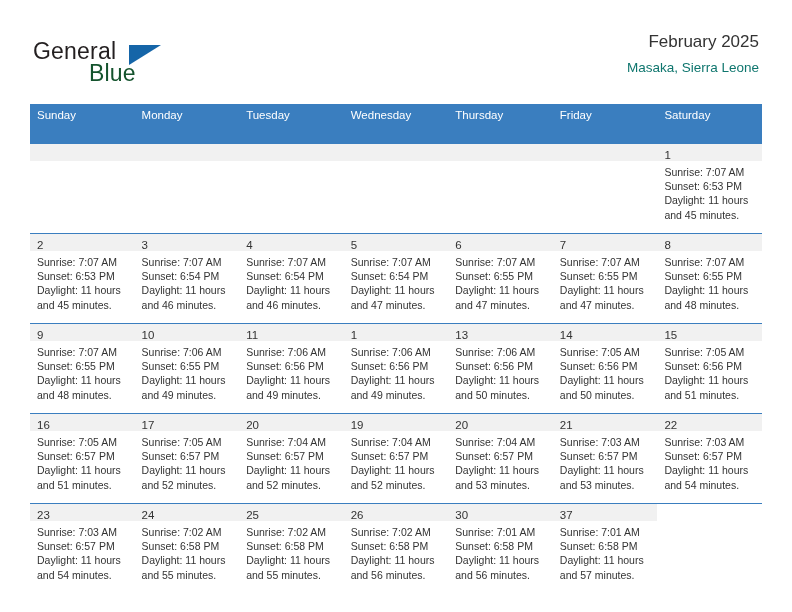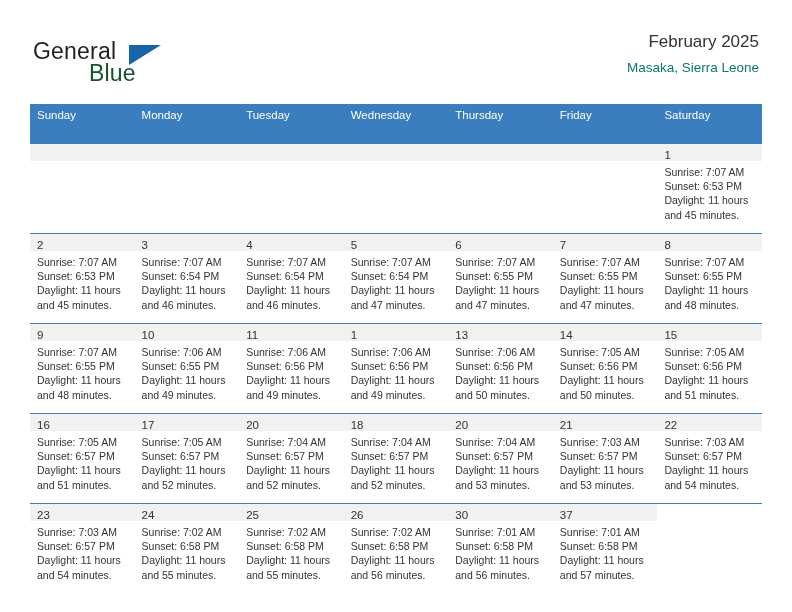--- a/index.html
+++ b/index.html
@@ -363,21 +363,21 @@
           <td class="">
             <div class="daynum-band"><span class="daynum">20</span></div>
             <div class="cell-body">
               <div class="cell-line">Sunrise: 7:04 AM</div>
               <div class="cell-line">Sunset: 6:57 PM</div>
               <div class="cell-line">Daylight: 11 hours</div>
               <div class="cell-line">and 52 minutes.</div>
             </div>
           </td>
           <td class="">
-            <div class="daynum-band"><span class="daynum">18</span></div>
+            <div class="daynum-band"><span class="daynum">19</span></div>
             <div class="cell-body">
               <div class="cell-line">Sunrise: 7:04 AM</div>
               <div class="cell-line">Sunset: 6:57 PM</div>
               <div class="cell-line">Daylight: 11 hours</div>
               <div class="cell-line">and 52 minutes.</div>
             </div>
           </td>
           <td class="">
             <div class="daynum-band"><span class="daynum">20</span></div>
             <div class="cell-body">

